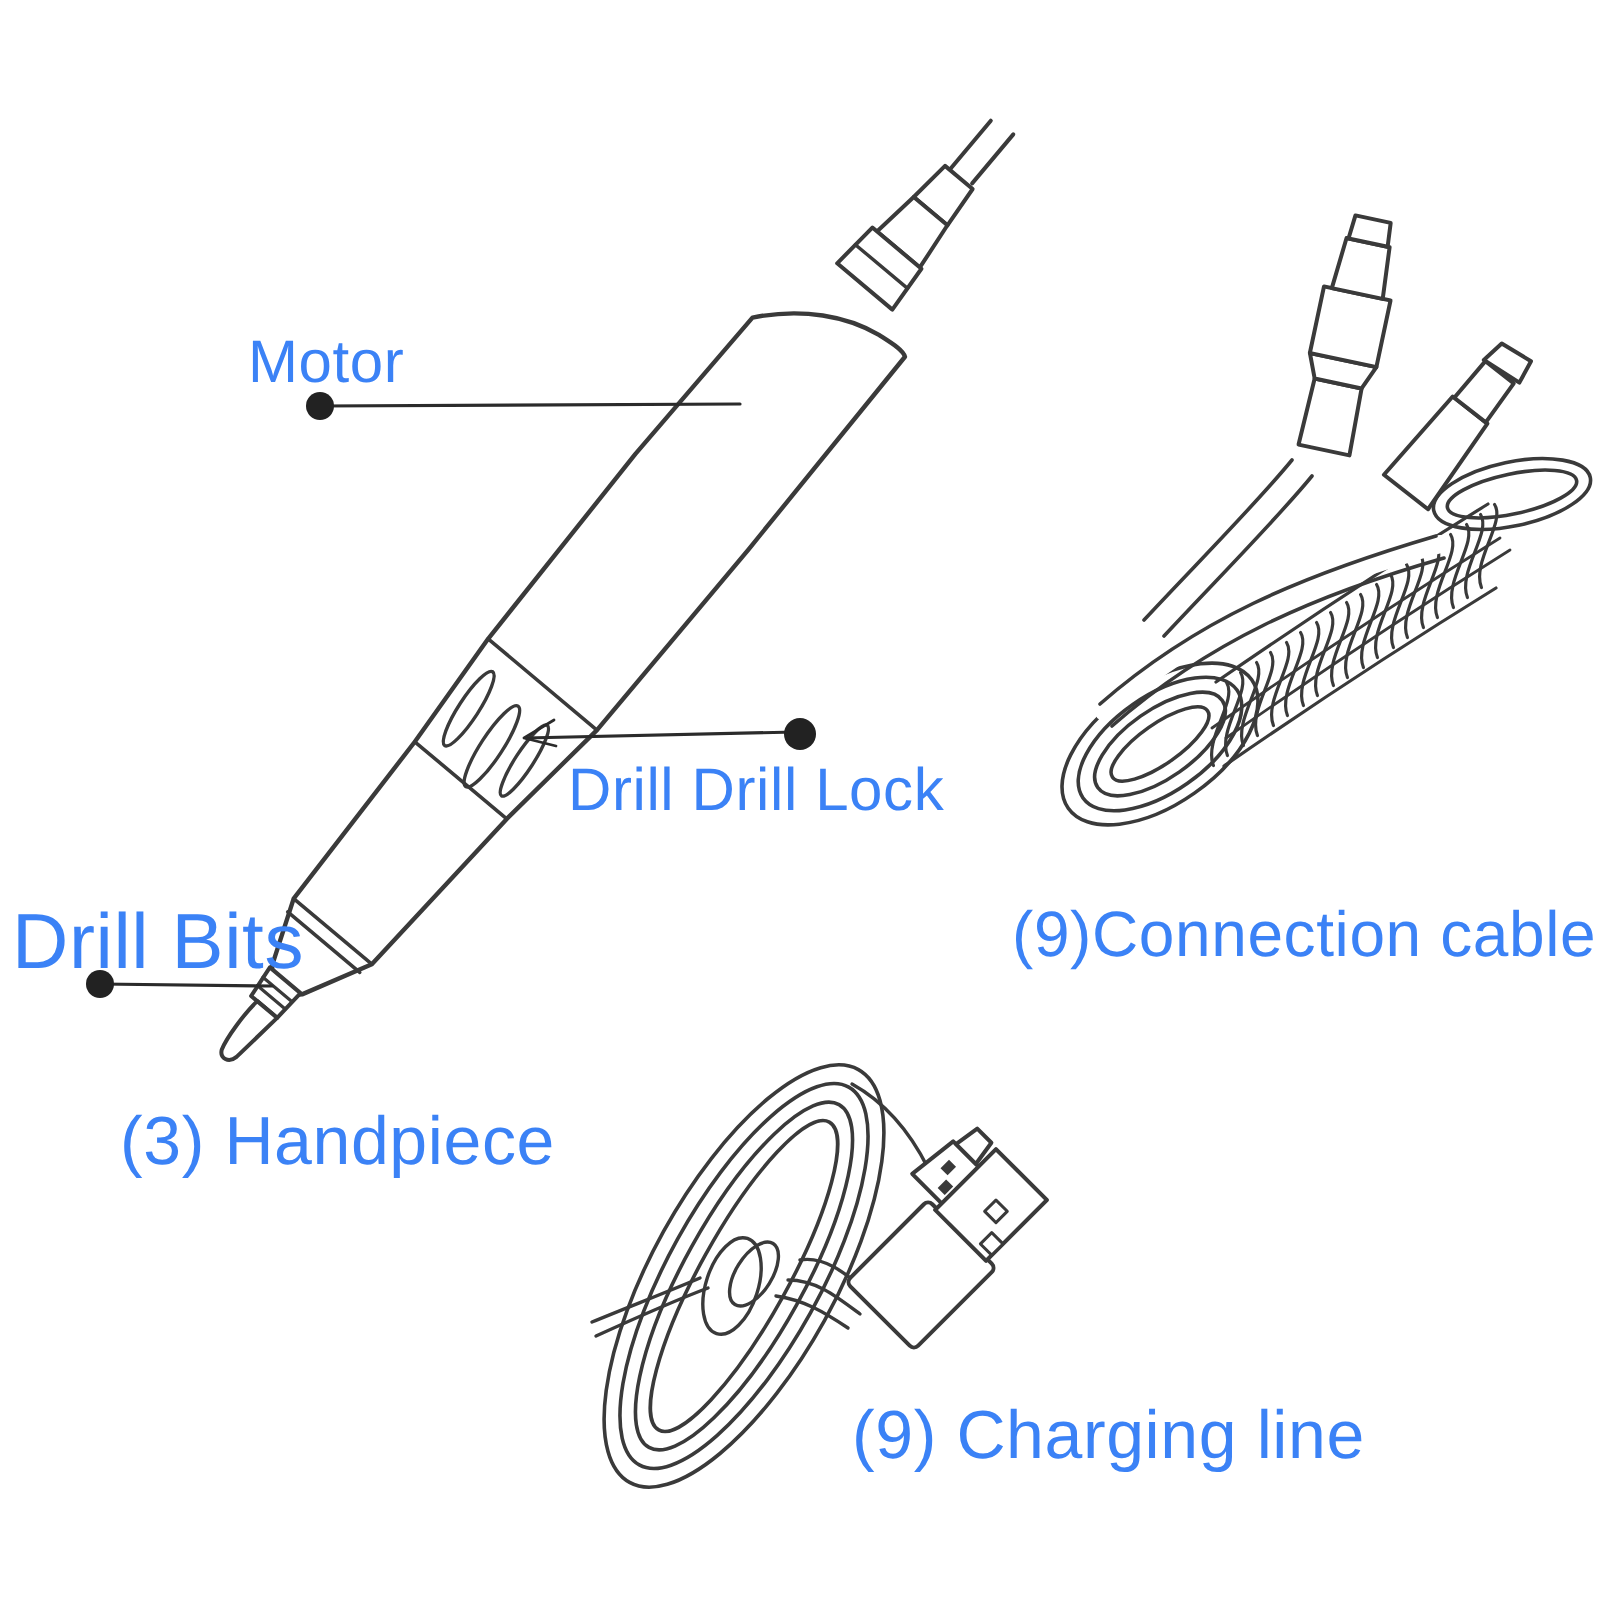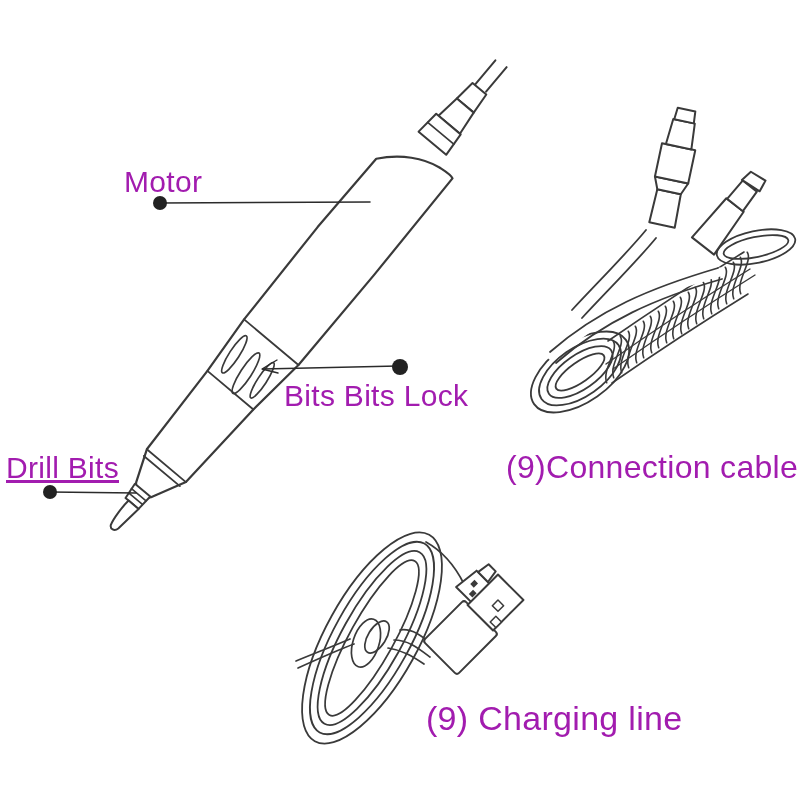--- a/index.html
+++ b/index.html
@@ -1,24 +1,24 @@
 <!DOCTYPE html>
 <html><head>
 <meta charset="utf-8">
 <style>
   html,body{margin:0;padding:0;background:#ffffff;}
   #stage{
     position:relative;width:800px;height:800px;background:#ffffff;overflow:hidden;
     font-family:"Liberation Sans", sans-serif;color:#231f20;
   }
   #art{position:absolute;left:0;top:0;}
-  .lbl{position:absolute;white-space:nowrap;color:#a21caf;line-height:1.1;letter-spacing:0.3px;}
+  .lbl{position:absolute;white-space:nowrap;color:#3b82f6;line-height:1.1;letter-spacing:0.3px;}
   .lbl-motor          {left:124px;top:165px;font-size:30px;}
   .lbl-dbl            {left:284px;top:379px;font-size:30px;}
-  .lbl-db             {left:6px;  top:451px;font-size:30px;text-decoration:underline;}
+  .lbl-db             {left:6px;  top:451px;font-size:39px;}
   .lbl-handpiece      {left:60px; top:553px;font-size:34px;}
   .lbl-conncable      {left:506px;top:450px;font-size:32px;}
   .lbl-chargingline   {left:426px;top:700px;font-size:34px;}
 </style>
 </head>
 <body>
 
 <div id="stage">
 
   <svg id="art" width="800" height="800" viewBox="0 0 800 800" fill="none" stroke="#3a3a3a" stroke-width="2" stroke-linecap="round" stroke-linejoin="round">
@@ -168,17 +168,18 @@
       <g transform="translate(440 658) rotate(45)" fill="#fff" stroke-width="2">
         <rect x="-24" y="-58" width="48" height="58" rx="3"></rect>
         <rect x="-18" y="-100" width="36" height="43"></rect>
         <rect x="0" y="-82" width="8" height="8" stroke-width="1.5"></rect>
         <rect x="10" y="-69" width="8" height="8" stroke-width="1.5"></rect>
       </g>
     </g>
   </svg>
 
   <div class="lbl lbl-motor">Motor</div>
-  <div class="lbl lbl-dbl">Bits Bits Lock</div>
+  <div class="lbl lbl-dbl">Drill Drill Lock</div>
   <div class="lbl lbl-db">Drill Bits</div>
+  <div class="lbl lbl-handpiece">(3) Handpiece</div>
   <div class="lbl lbl-conncable">(9)Connection cable</div>
   <div class="lbl lbl-chargingline">(9) Charging line</div>
 </div>
 
 </body></html>

